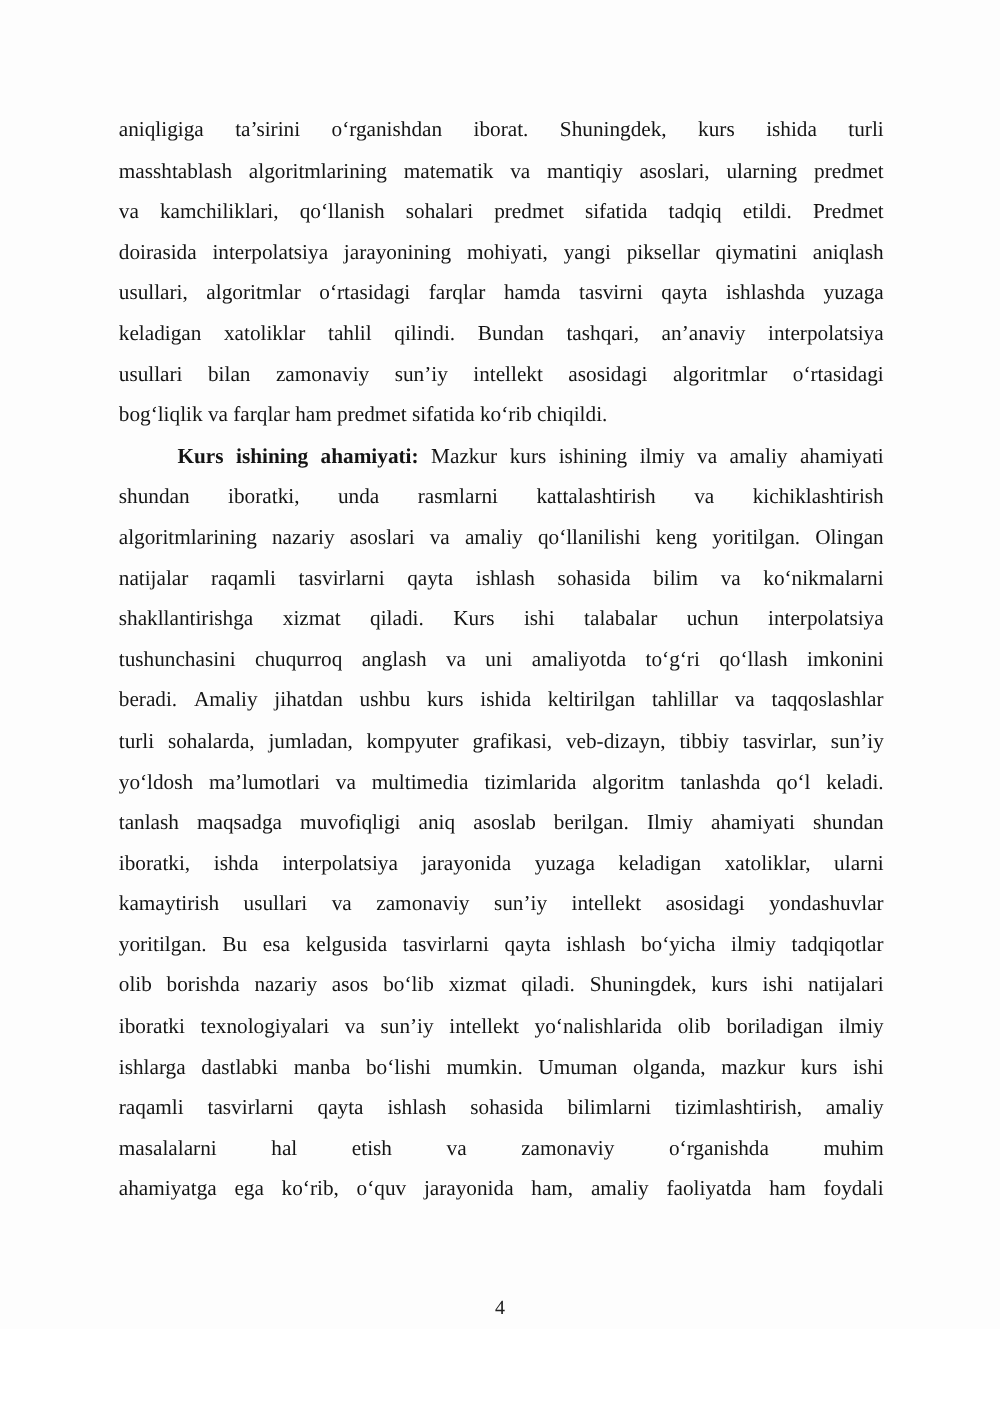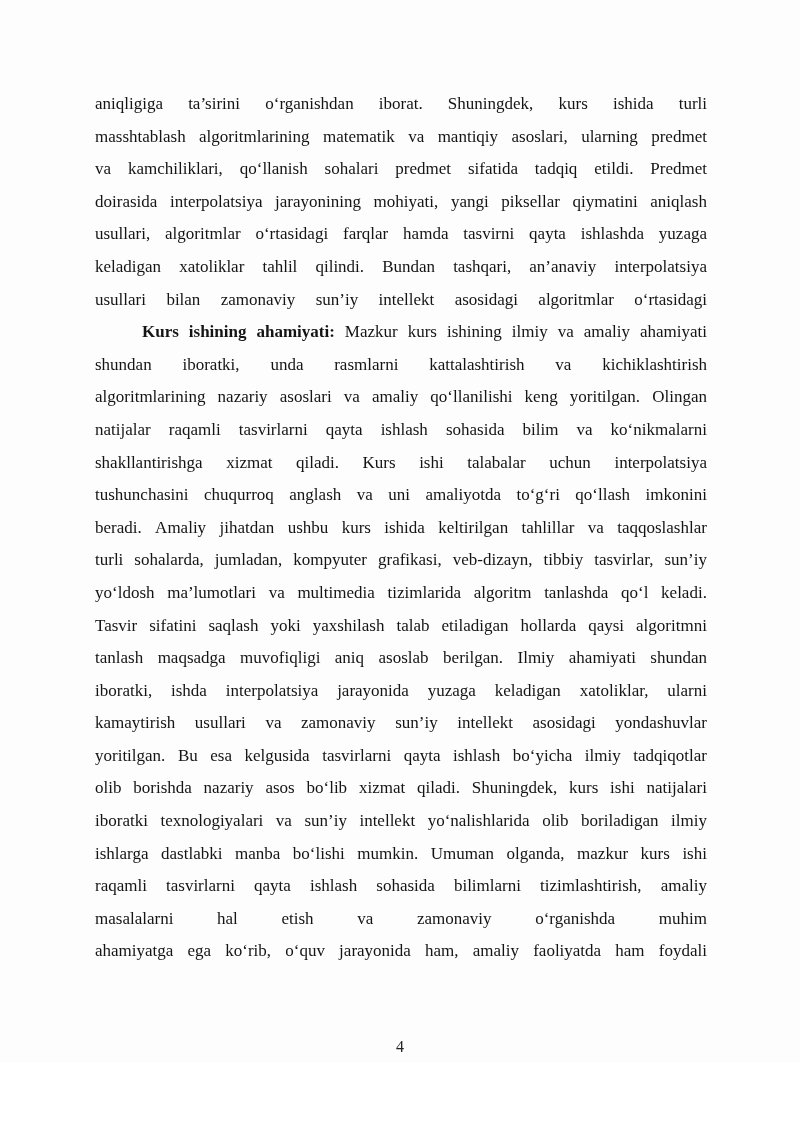--- a/index.html
+++ b/index.html
@@ -125,20 +125,21 @@
       <div class="line just">
         <span>usullari</span>
         <span>bilan</span>
         <span>zamonaviy</span>
         <span>sun’iy</span>
         <span>intellekt</span>
         <span>asosidagi</span>
         <span>algoritmlar</span>
         <span>oʻrtasidagi</span>
       </div>
+      <div class="line"><span>bogʻliqlik va farqlar ham predmet sifatida koʻrib chiqildi.</span></div>
       <div class="line just indent">
         <span class="b">Kurs</span>
         <span class="b">ishining</span>
         <span class="b">ahamiyati:</span>
         <span>Mazkur</span>
         <span>kurs</span>
         <span>ishining</span>
         <span>ilmiy</span>
         <span>va</span>
         <span>amaliy</span>
@@ -222,32 +223,20 @@
       <div class="line just">
         <span>yoʻldosh</span>
         <span>ma’lumotlari</span>
         <span>va</span>
         <span>multimedia</span>
         <span>tizimlarida</span>
         <span>algoritm</span>
         <span>tanlashda</span>
         <span>qoʻl</span>
         <span>keladi.</span>
-      </div>
-      <div class="line just">
-        <span>Tasvir</span>
-        <span>sifatini</span>
-        <span>saqlash</span>
-        <span>yoki</span>
-        <span>yaxshilash</span>
-        <span>talab</span>
-        <span>etiladigan</span>
-        <span>hollarda</span>
-        <span>qaysi</span>
-        <span>algoritmni</span>
       </div>
       <div class="line just">
         <span>tanlash</span>
         <span>maqsadga</span>
         <span>muvofiqligi</span>
         <span>aniq</span>
         <span>asoslab</span>
         <span>berilgan.</span>
         <span>Ilmiy</span>
         <span>ahamiyati</span>

